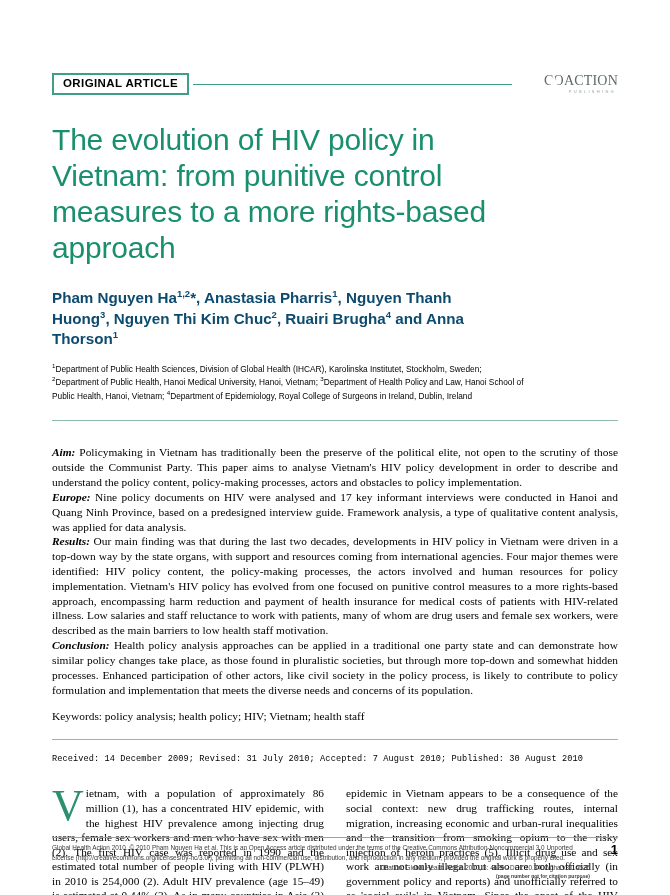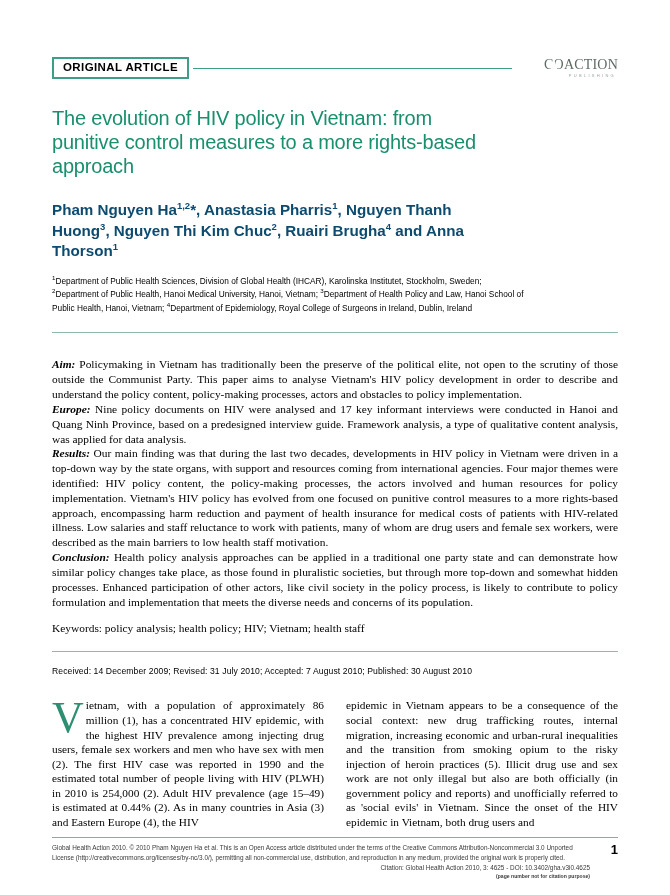--- a/index.html
+++ b/index.html
@@ -14,21 +14,21 @@
     color: #000000;
     position: relative;
     overflow: hidden;
   }
   .page {
     position: absolute;
     left: 0; top: 0;
     width: 670px;
     height: 895px;
     box-sizing: border-box;
-    padding: 0 52px;
+    padding: 16px 52px;
     border-radius: 9px;
   }
 
   
   .header-row {
     display: flex;
     align-items: center;
     padding-top: 53px;
     height: 30px;
   }
@@ -78,21 +78,21 @@
     width: 0; height: 0;
     border-left: 5px solid transparent;
     border-right: 5px solid transparent;
     border-bottom: 15px solid #ffffff;
   }
 
   
   .title {
     font-family: "Liberation Sans", sans-serif;
     color: #1a8f6e;
-    font-size: 20px;
+    font-size: 30px;
     line-height: 1.2;
     font-weight: normal;
     margin: 23px 0 0 0;
     max-width: 440px;
     letter-spacing: -0.2px;
   }
 
   
   .authors {
     font-family: "Liberation Sans", sans-serif;
@@ -141,21 +141,21 @@
   }
   .keywords {
     font-size: 11.4px;
     margin-top: 13px;
     color: #000;
   }
   .keywords .kw-list { }
 
   
   .dates {
-    font-family: Liberation Sans, sans-serif;
+    font-family: Liberation Mono, monospace;
     font-size: 8.6px;
     margin-top: 14px;
     color: #000;
     letter-spacing: 0.1px;
   }
 
   
   .body-cols {
     margin-top: 22px;
     display: flex;

